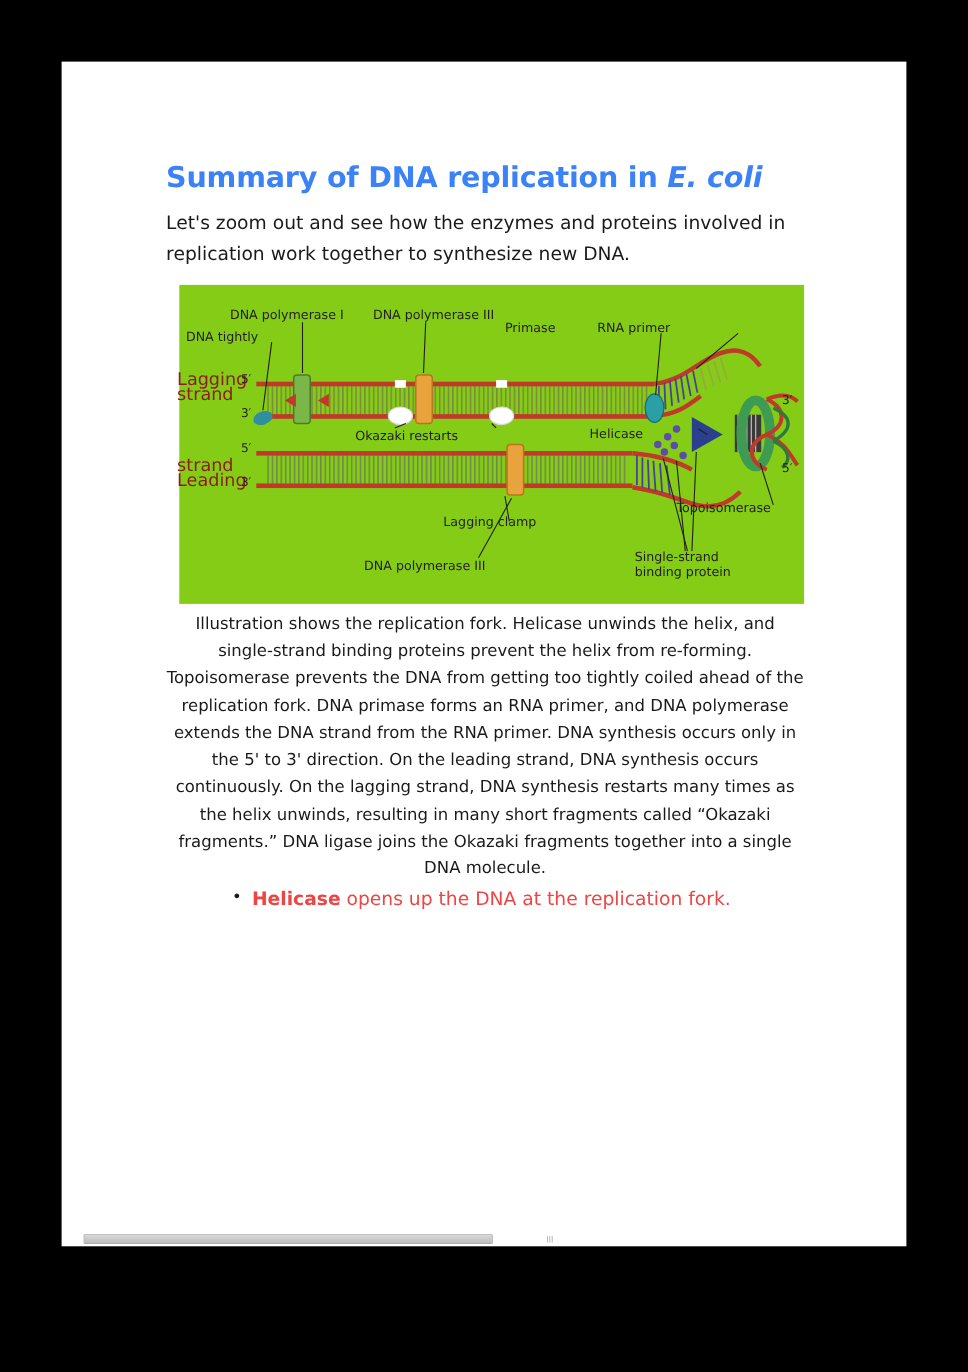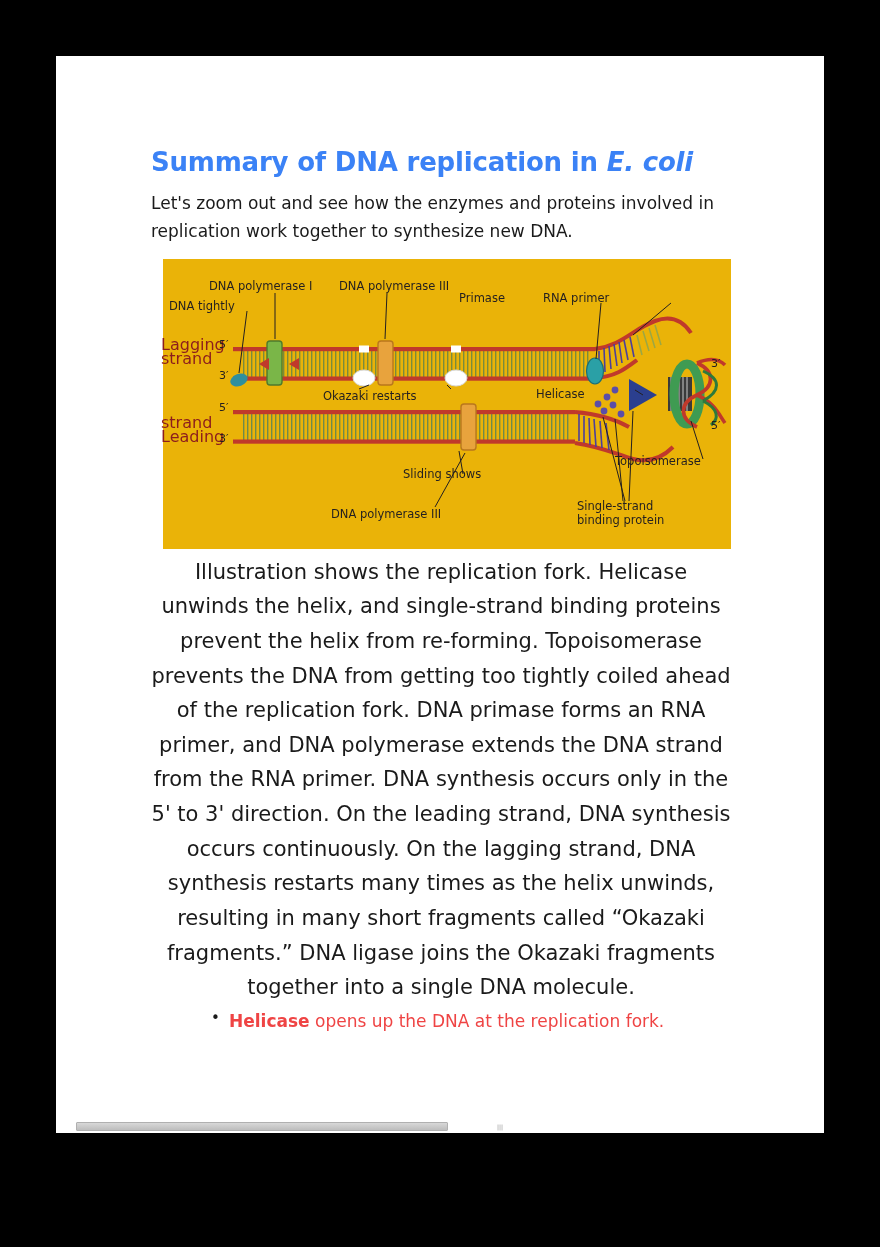--- a/index.html
+++ b/index.html
@@ -43,42 +43,42 @@
     line-height: 1.65;
     color: #1a1a1a;
     margin: 0 0 14px 0;
   }
   
   .figure {
     position: relative;
     width: 568px;
     height: 290px;
     margin: 2px 0 6px 12px;
-    background: #eab308;
+    background: #84cc16;
   }
   .fig-svg { display:block; }
   .fig-label {
     position: absolute;
     font-family: "DejaVu Sans", sans-serif;
     font-size: 11.5px;
     color: #231f20;
     white-space: nowrap;
   }
   .fig-label.bold {
     font-weight: normal;
     color: #8c1d1d;
     font-size: 16px;
   }
   .fig-label.prime {
     font-size: 11px;
     color: #231f20;
   }
   
   p.caption {
-    font-size: 21px;
+    font-size: 15px;
     line-height: 1.65;
     color: #1a1a1a;
     margin: 4px 0 0 0;
     text-align: center;
   }
   ul.bullets {
     margin: 2px 0 0 0;
     padding-left: 60px;
     list-style: none;
   }
@@ -271,21 +271,21 @@
       <div class="fig-label prime" style="left:56px; top:79px;">5′</div>
       <div class="fig-label prime" style="left:56px; top:110px;">3′</div>
       <div class="fig-label prime" style="left:56px; top:142px;">5′</div>
       <div class="fig-label prime" style="left:56px; top:173px;">3′</div>
       <div class="fig-label prime" style="left:548px; top:98px;">3′</div>
       <div class="fig-label prime" style="left:548px; top:160px;">5′</div>
 
       <div class="fig-label" style="left:160px; top:130px;">Okazaki restarts</div>
       <div class="fig-label" style="left:373px; top:128px;">Helicase</div>
       <div class="fig-label" style="left:452px; top:195px;">Topoisomerase</div>
-      <div class="fig-label" style="left:240px; top:208px;">Sliding shows</div>
+      <div class="fig-label" style="left:240px; top:208px;">Lagging clamp</div>
       <div class="fig-label" style="left:168px; top:248px;">DNA polymerase III</div>
       <div class="fig-label" style="left:414px; top:240px;">Single-strand</div>
       <div class="fig-label" style="left:414px; top:254px;text-align:right;">binding protein</div>
     </div>
 
     <p class="caption">Illustration shows the replication fork. Helicase unwinds the helix, and single-strand binding proteins prevent the helix from re-forming. Topoisomerase prevents the DNA from getting too tightly coiled ahead of the replication fork. DNA primase forms an RNA primer, and DNA polymerase extends the DNA strand from the RNA primer. DNA synthesis occurs only in the 5' to 3' direction. On the leading strand, DNA synthesis occurs continuously. On the lagging strand, DNA synthesis restarts many times as the helix unwinds, resulting in many short fragments called “Okazaki fragments.” DNA ligase joins the Okazaki fragments together into a single DNA molecule.</p>
 
     <ul class="bullets">
       <li><b>Helicase</b><span> opens up the DNA at the replication fork.</span></li>
     </ul>

